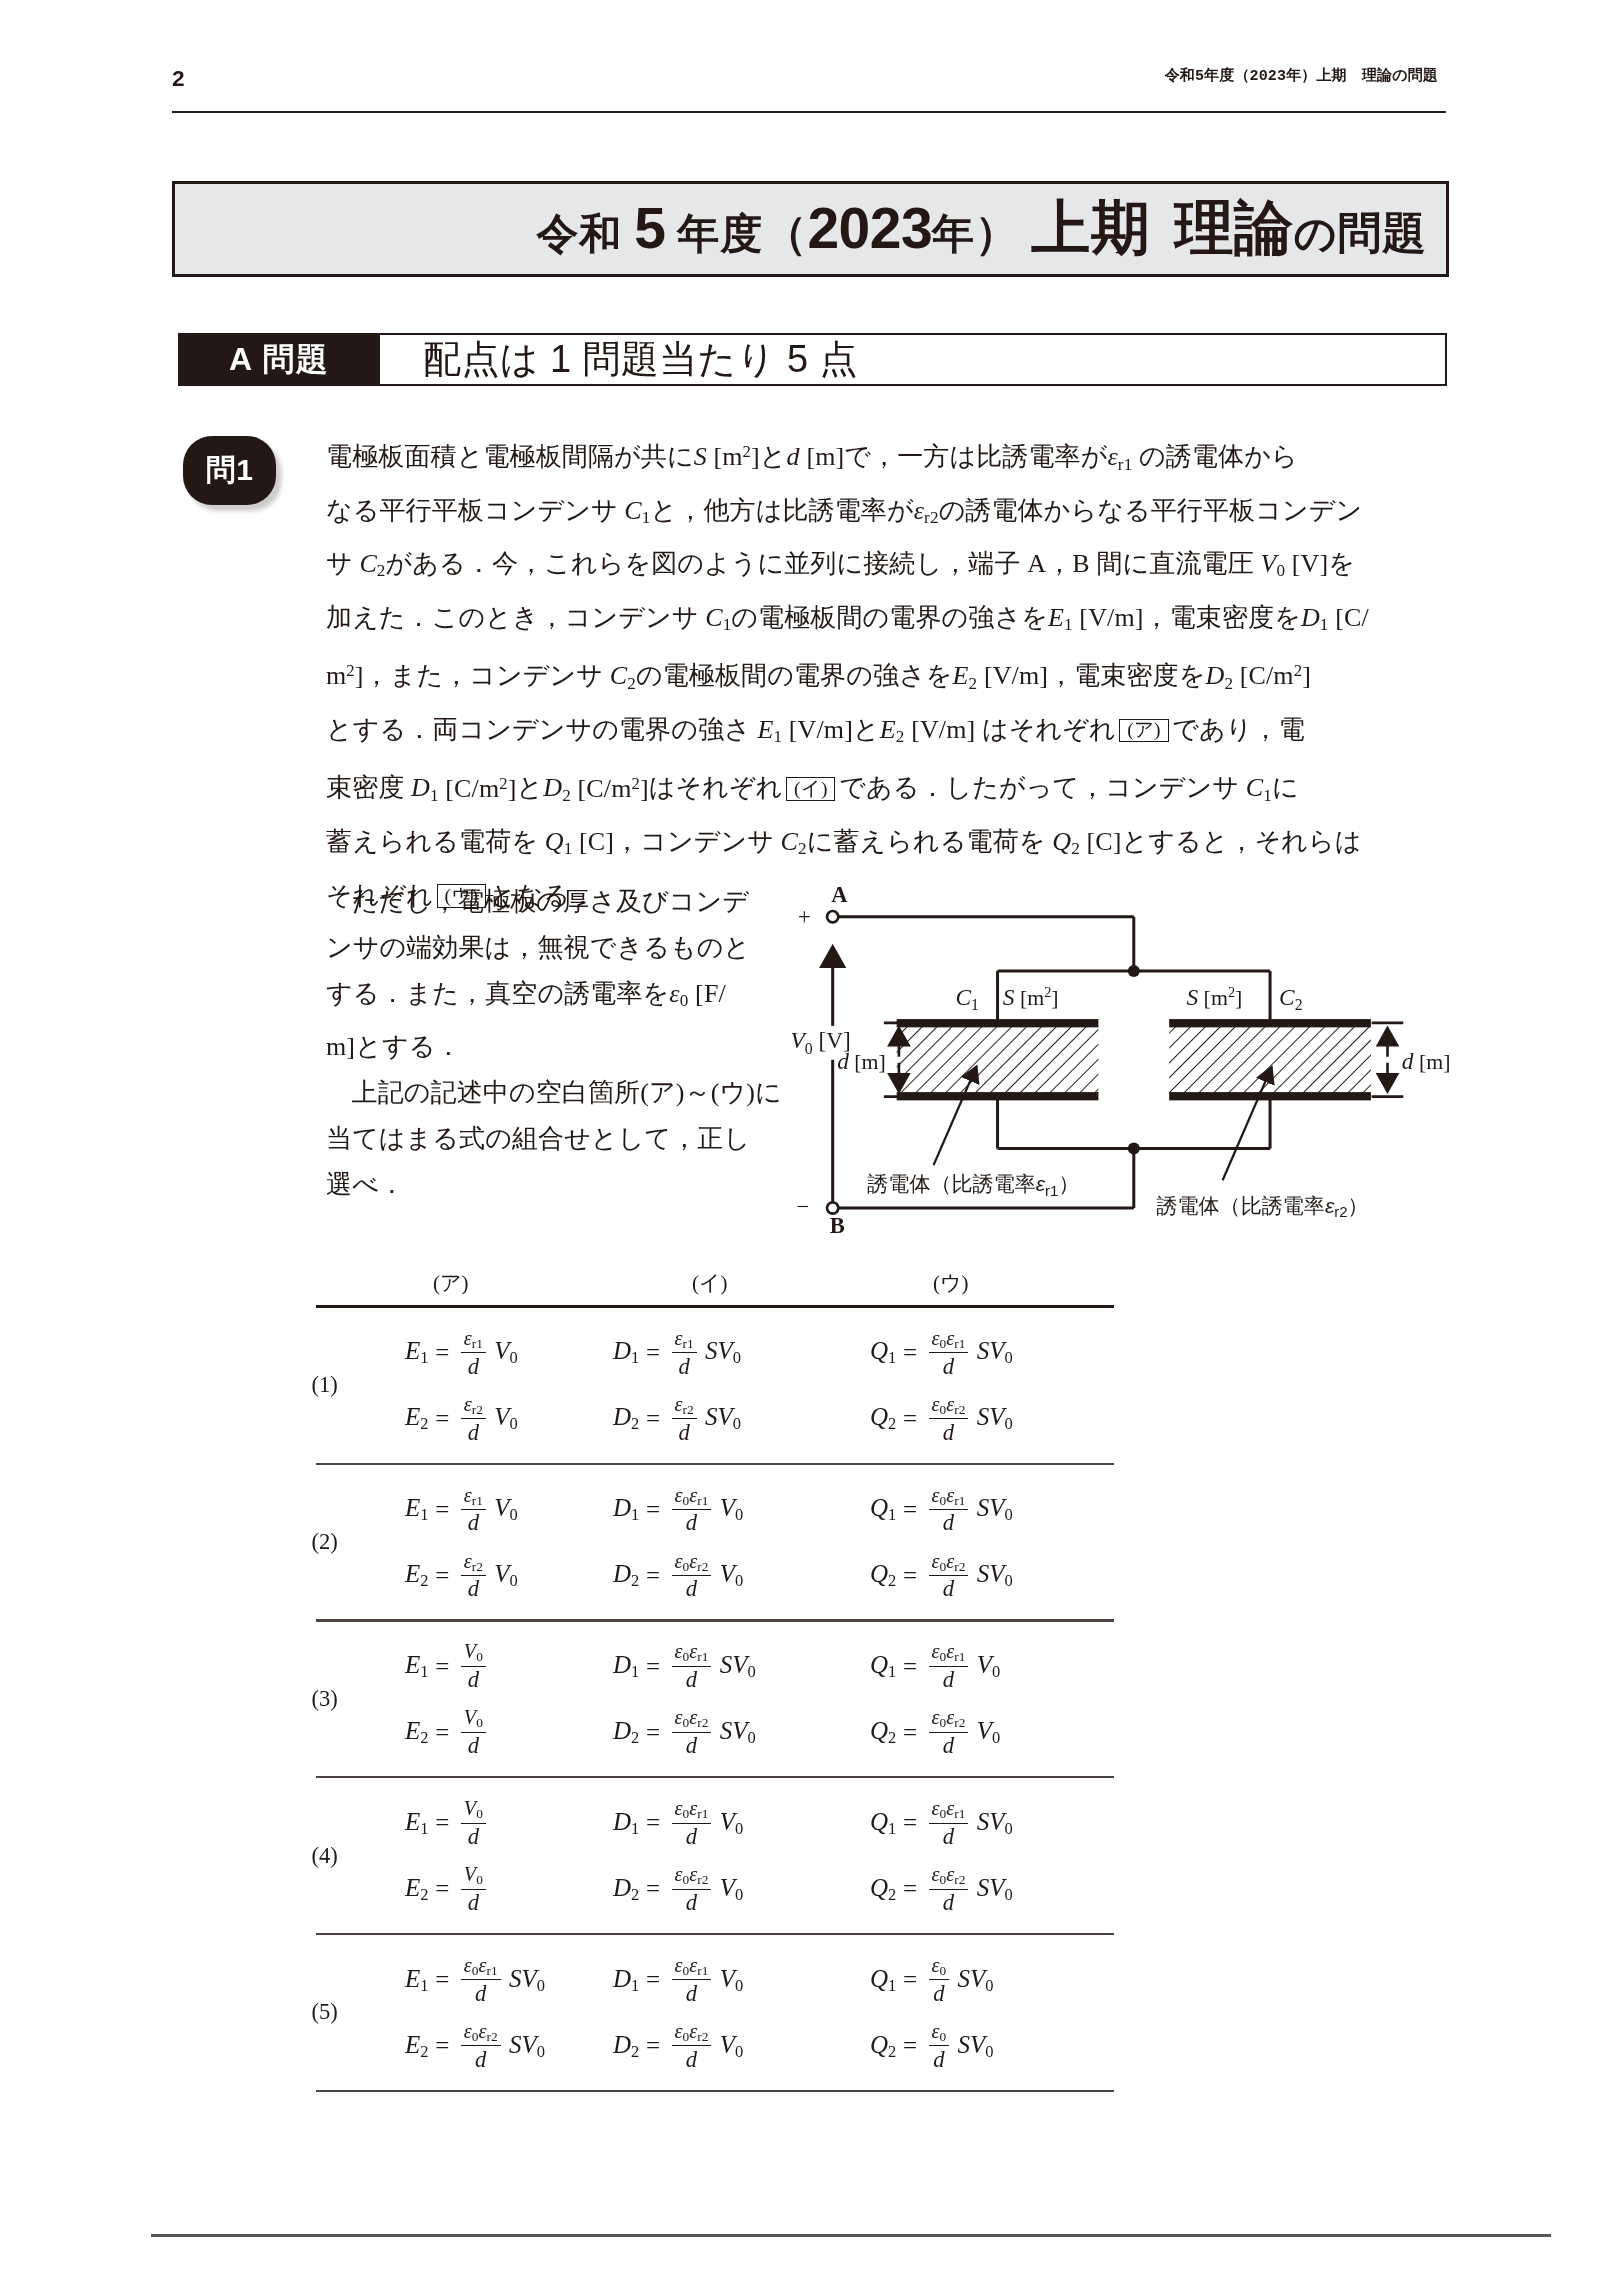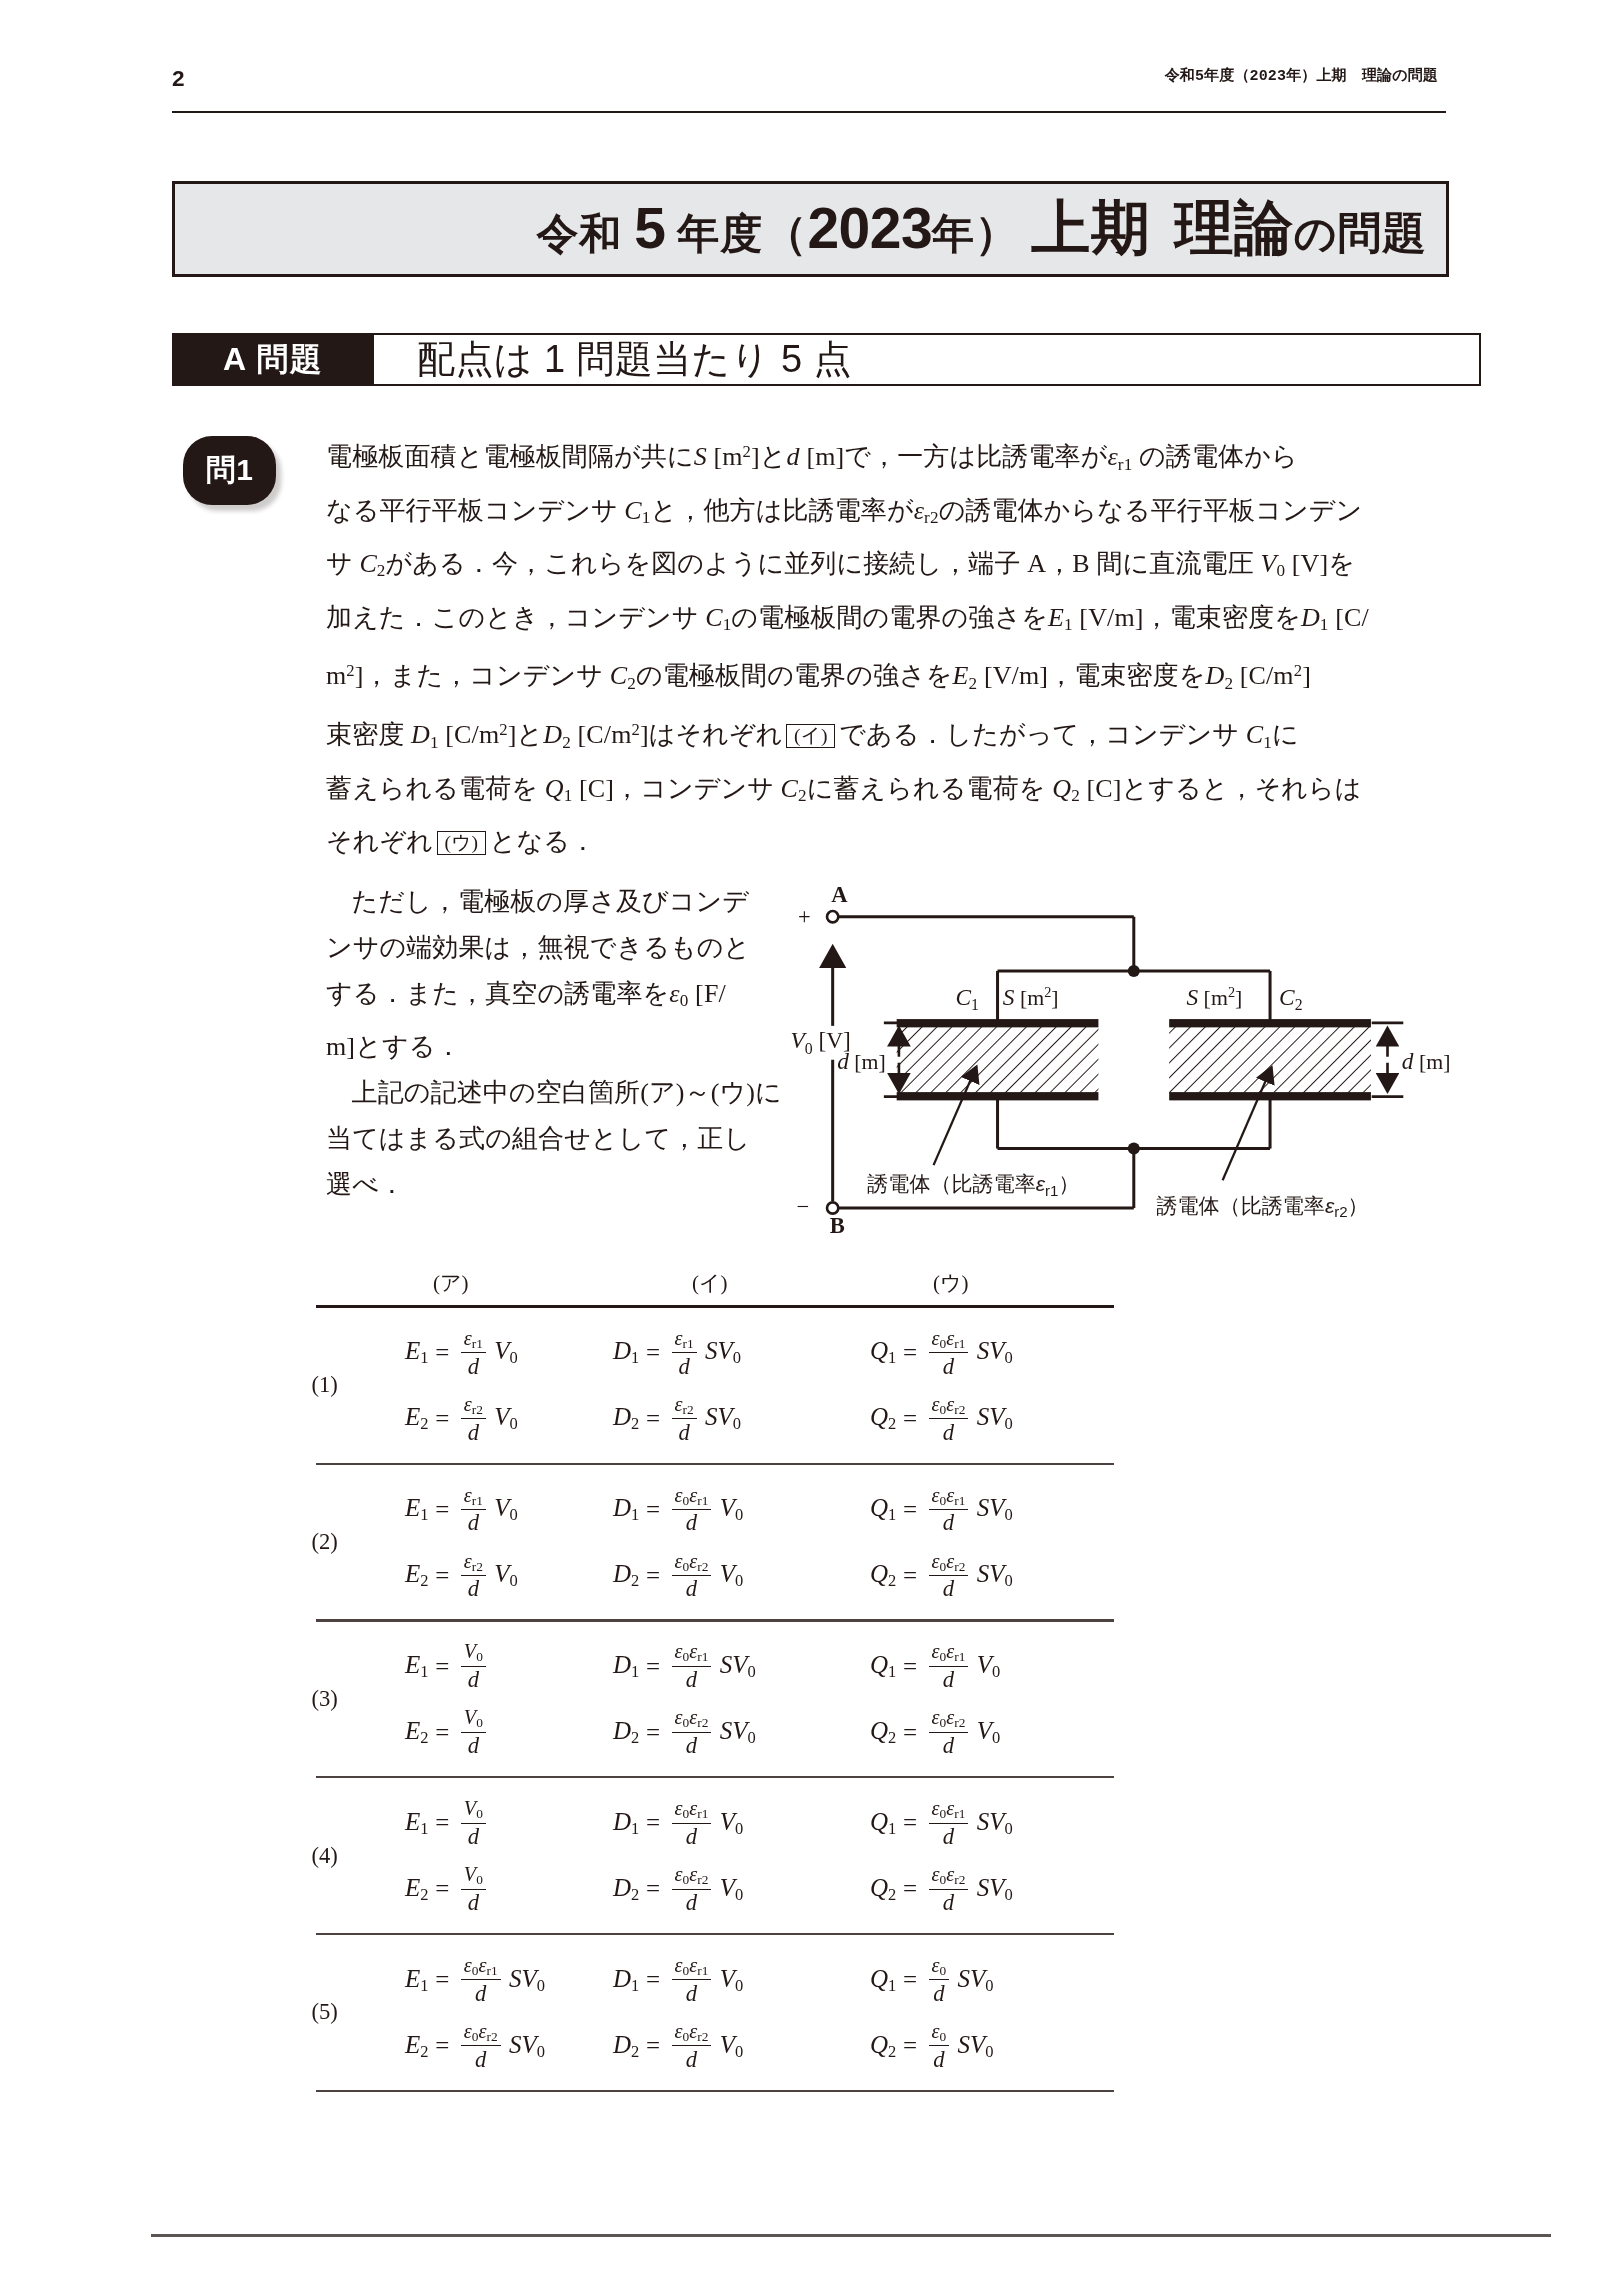--- a/index.html
+++ b/index.html
@@ -25,21 +25,21 @@
   .banner-inner{position:absolute;right:19.6px;top:50%;transform:translateY(-50%);
     white-space:nowrap;display:flex;align-items:baseline;
     font-family:"Liberation Sans","DejaVu Sans",sans-serif;color:#231815;}
   .bn-s{font-size:42px;font-weight:700;letter-spacing:.02em;}
   .bn-m{font-size:44px;font-weight:700;letter-spacing:.01em;}
   .bn-l{font-size:57px;font-weight:800;letter-spacing:-.01em;}
   .bn-xl{font-size:59px;font-weight:800;letter-spacing:.01em;}
   .bn-sp{display:inline-block;width:12px;}
 
   
-  .abar{position:absolute;left:172px;top:333px;width:1269px;height:53px;padding-left:40px;}
+  .abar{position:absolute;left:178px;top:333px;width:1269px;height:53px;}
   .abar .tag{position:absolute;left:0;top:0;width:202px;height:53px;background:#231815;
     display:flex;align-items:center;justify-content:center;}
   .abar .tag span{color:#fff;font-size:32px;font-weight:800;letter-spacing:.04em;
     font-family:"Liberation Sans","DejaVu Sans",sans-serif;}
   .abar .note{position:absolute;left:202px;top:0;right:0;height:53px;
     border:2.3px solid #231815;border-left:none;box-sizing:border-box;
     display:flex;align-items:center;padding-left:32px;}
   .abar .note span{font-size:38px;letter-spacing:.01em;
     font-family:"Liberation Sans","DejaVu Sans",sans-serif;margin-left:11px;}
 
@@ -143,20 +143,21 @@
   <div class="qbadge">
     <span>問1</span>
   </div>
 
   <div class="para p-main">
     <span class="ln">電極板面積と電極板間隔が共に<i class="v">S</i> <span class="up">[m<span class="sup">2</span>]</span>と<i class="v">d</i> <span class="up">[m]</span>で，一方は比誘電率が<i class="eps">ε</i><span class="sub">r1</span> の誘電体から</span>
     <span class="ln">なる平行平板コンデンサ <i class="v">C</i><span class="sub">1</span>と，他方は比誘電率が<i class="eps">ε</i><span class="sub">r2</span>の誘電体からなる平行平板コンデン</span>
     <span class="ln">サ <i class="v">C</i><span class="sub">2</span>がある．今，これらを図のように並列に接続し，端子 A，B 間に直流電圧 <i class="v">V</i><span class="sub">0</span> <span class="up">[V]</span>を</span>
     <span class="ln">加えた．このとき，コンデンサ <i class="v">C</i><span class="sub">1</span>の電極板間の電界の強さを<i class="v">E</i><span class="sub">1</span> <span class="up">[V/m]</span>，電束密度を<i class="v">D</i><span class="sub">1</span> <span class="up">[C/</span></span>
     <span class="ln"><span class="up">m<span class="sup">2</span>]</span>，また，コンデンサ <i class="v">C</i><span class="sub">2</span>の電極板間の電界の強さを<i class="v">E</i><span class="sub">2</span> <span class="up">[V/m]</span>，電束密度を<i class="v">D</i><span class="sub">2</span> <span class="up">[C/m<span class="sup">2</span>]</span></span>
+    <span class="ln">とする．両コンデンサの電界の強さ <i class="v">E</i><span class="sub">1</span> <span class="up">[V/m]</span>と<i class="v">E</i><span class="sub">2</span> <span class="up">[V/m]</span> はそれぞれ<span class="blank">(ア)</span>であり，電</span>
     <span class="ln">束密度 <i class="v">D</i><span class="sub">1</span> <span class="up">[C/m<span class="sup">2</span>]</span>と<i class="v">D</i><span class="sub">2</span> <span class="up">[C/m<span class="sup">2</span>]</span>はそれぞれ<span class="blank">(イ)</span>である．したがって，コンデンサ <i class="v">C</i><span class="sub">1</span>に</span>
     <span class="ln">蓄えられる電荷を <i class="v">Q</i><span class="sub">1</span> <span class="up">[C]</span>，コンデンサ <i class="v">C</i><span class="sub">2</span>に蓄えられる電荷を <i class="v">Q</i><span class="sub">2</span> <span class="up">[C]</span>とすると，それらは</span>
     <span class="ln">それぞれ<span class="blank">(ウ)</span>となる．</span>
   </div>
 
   <div class="para p-left">
     <span class="ln"><span class="ind"></span>ただし，電極板の厚さ及びコンデ</span>
     <span class="ln">ンサの端効果は，無視できるものと</span>
     <span class="ln">する．また，真空の誘電率を<i class="eps">ε</i><span class="sub">0</span> <span class="up">[F/</span></span>
     <span class="ln"><span class="up">m]</span>とする．</span>

